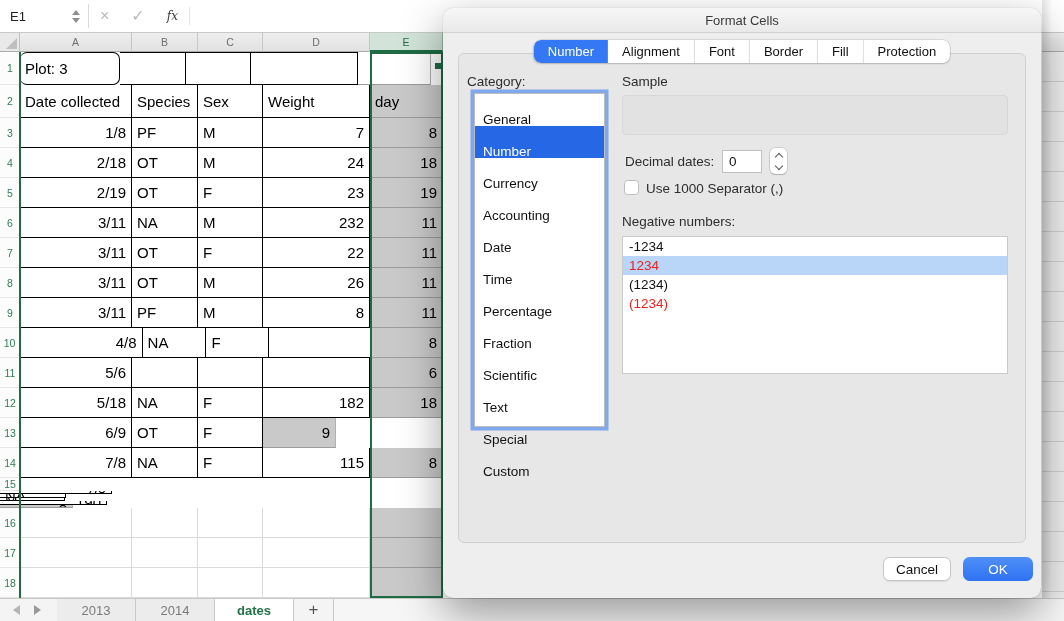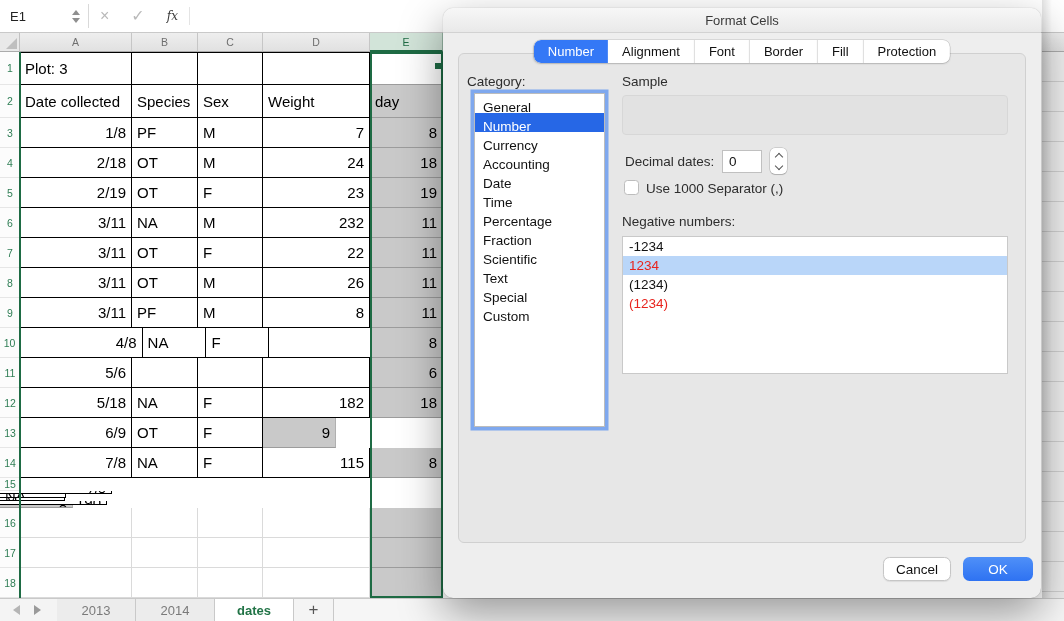--- a/index.html
+++ b/index.html
@@ -79,21 +79,21 @@
     background:#fff; border-radius:7px; overflow:hidden;
     box-shadow:0 0 0 0.5px rgba(0,0,0,0.18), 0 1px 2px rgba(0,0,0,0.14); z-index:3; }
   .seg-item { display:flex; align-items:center; padding:0 14px; font-size:13px; color:#111;
     border-right:1px solid #dcdcdc; cursor:default; }
   .seg-item:last-child { border-right:none; }
   .seg-item.active { background:#3478f6; color:#fff; border-right:none; border-radius:7px 0 0 7px; }
 
   .dlg-label { position:absolute; font-size:13.5px; color:#2d2d2d; z-index:2; }
   #category-list { position:absolute; left:31px; top:85px; width:131px; height:334px; background:#fff;
     border:1px solid #bcbcbc; box-shadow:0 0 0 3.5px rgba(108,156,239,0.85); z-index:2; }
-  .cat-item { height:19px; line-height:19px; padding:4px 8px; font-size:13.5px; color:#111; cursor:default; }
+  .cat-item { height:19px; line-height:19px; padding:16px 8px; font-size:13.5px; color:#111; cursor:default; }
   .cat-item.sel { background:#2667e6; color:#fff; }
 
   #sample-box { position:absolute; left:179px; top:87px; width:386px; height:40px; background:#e2e2e2;
     border:1px solid #d7d7d7; border-radius:4px; z-index:2; }
 
   #decimal-input { position:absolute; left:279px; top:142px; width:40px; height:23px; background:#fff;
     border:1px solid #c0c0c0; font-size:13.5px; padding-left:6px; color:#111; z-index:2;
     font-family:"Liberation Sans", sans-serif; }
   #decimal-stepper { position:absolute; left:327px; top:140px; width:17px; height:26px; background:#fff;
     border-radius:5px; box-shadow:0 0 0 0.5px rgba(0,0,0,0.22), 0 1px 1px rgba(0,0,0,0.15);
@@ -146,21 +146,21 @@
           <span class="corner-tri"></span>
         </div>
         <div class="colhdr" style="width: 112px;">A</div>
         <div class="colhdr" style="width: 66px;">B</div>
         <div class="colhdr" style="width: 65px;">C</div>
         <div class="colhdr" style="width: 107px;">D</div>
         <div class="colhdr sel" style="width: 73px;">E</div>
       </div>
       <div class="grow" style="height: 33px;">
         <div class="rowhdr">1</div>
-        <div class="cell blk bt" style="width: 112px;">Plot: 3</div>
+        <div class="cell blk bt" style="width: 100px; border-radius: 7px;">Plot: 3</div>
         <div class="cell blk bt" style="width: 66px;"></div>
         <div class="cell blk bt" style="width: 65px;"></div>
         <div class="cell blk bt" style="width: 107px;"></div>
         <div class="cell eactive" style="width: 73px;"></div>
       </div>
       <div class="grow" style="height: 33px;">
         <div class="rowhdr">2</div>
         <div class="cell blk" style="width: 112px;">Date collected</div>
         <div class="cell blk" style="width: 66px;">Species</div>
         <div class="cell blk" style="width: 65px;">Sex</div>

